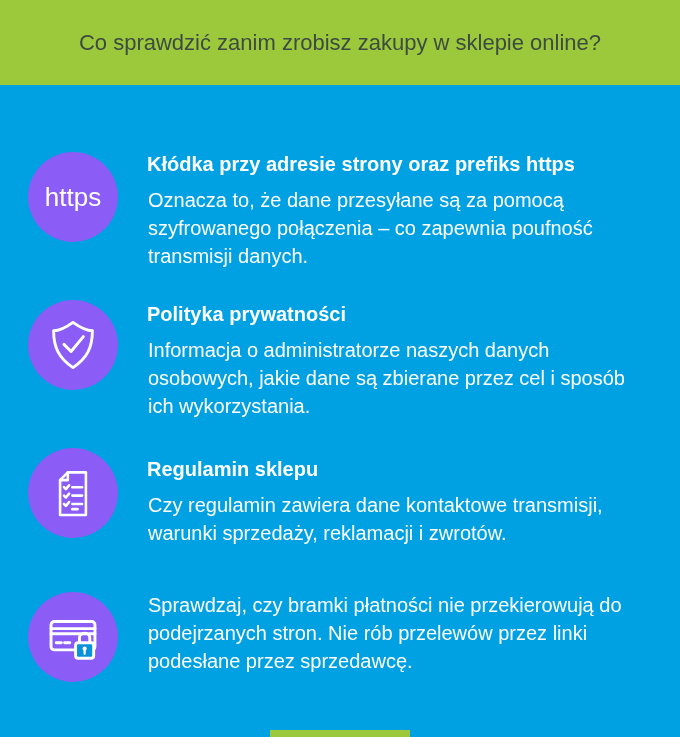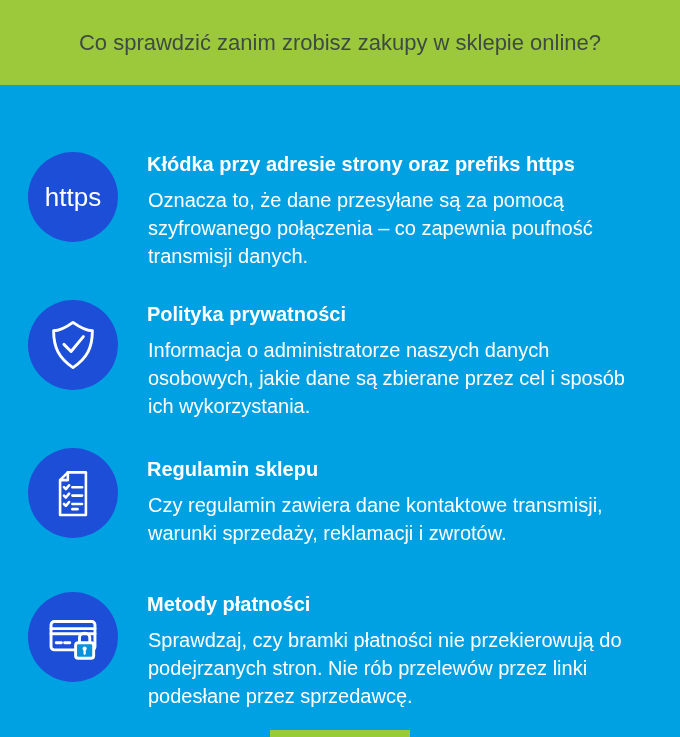--- a/index.html
+++ b/index.html
@@ -26,21 +26,21 @@
     font-weight:normal;
     color:#3e4b42;
     letter-spacing:0;
   }
   .section{
     position:absolute;left:0;width:680px;
   }
   .circle{
     position:absolute;left:28px;
     width:90px;height:90px;border-radius:50%;
-    background:#1d4ed8;
+    background:#8b5cf6;
     display:flex;align-items:center;justify-content:center;
   }
   .circle .https-label{
     color:#ffffff;
     font-size:26px;
     font-weight:normal;
   }
   .circle svg{display:block;}
   .texts{
     position:absolute;left:140px;top:0;
@@ -132,20 +132,19 @@
         <path d="M14 43 L82 43"></path>
         <path d="M22 57 L30 57"></path>
         <path d="M35 57 L43 57"></path>
         <path d="M58 57 V50 a8 8 0 0 1 16 0 V57"></path>
         <rect x="52" y="57" width="28" height="24" rx="4" fill="#0a92d8"></rect>
         <circle cx="66" cy="66" r="3.2" fill="#ffffff" stroke="none"></circle>
         <path d="M66 68 L66 74" stroke-width="3.5"></path>
       </svg>
     </div>
     <div class="texts">
-      <h2>Metody płatności</h2>
       <p>Sprawdzaj, czy bramki płatności nie przekierowują do podejrzanych stron. Nie rób przelewów przez linki podesłane przez sprzedawcę.</p>
     </div>
   </div>
 
   <div class="footer-bar"></div>
 
 </div>
 
 </body></html>

